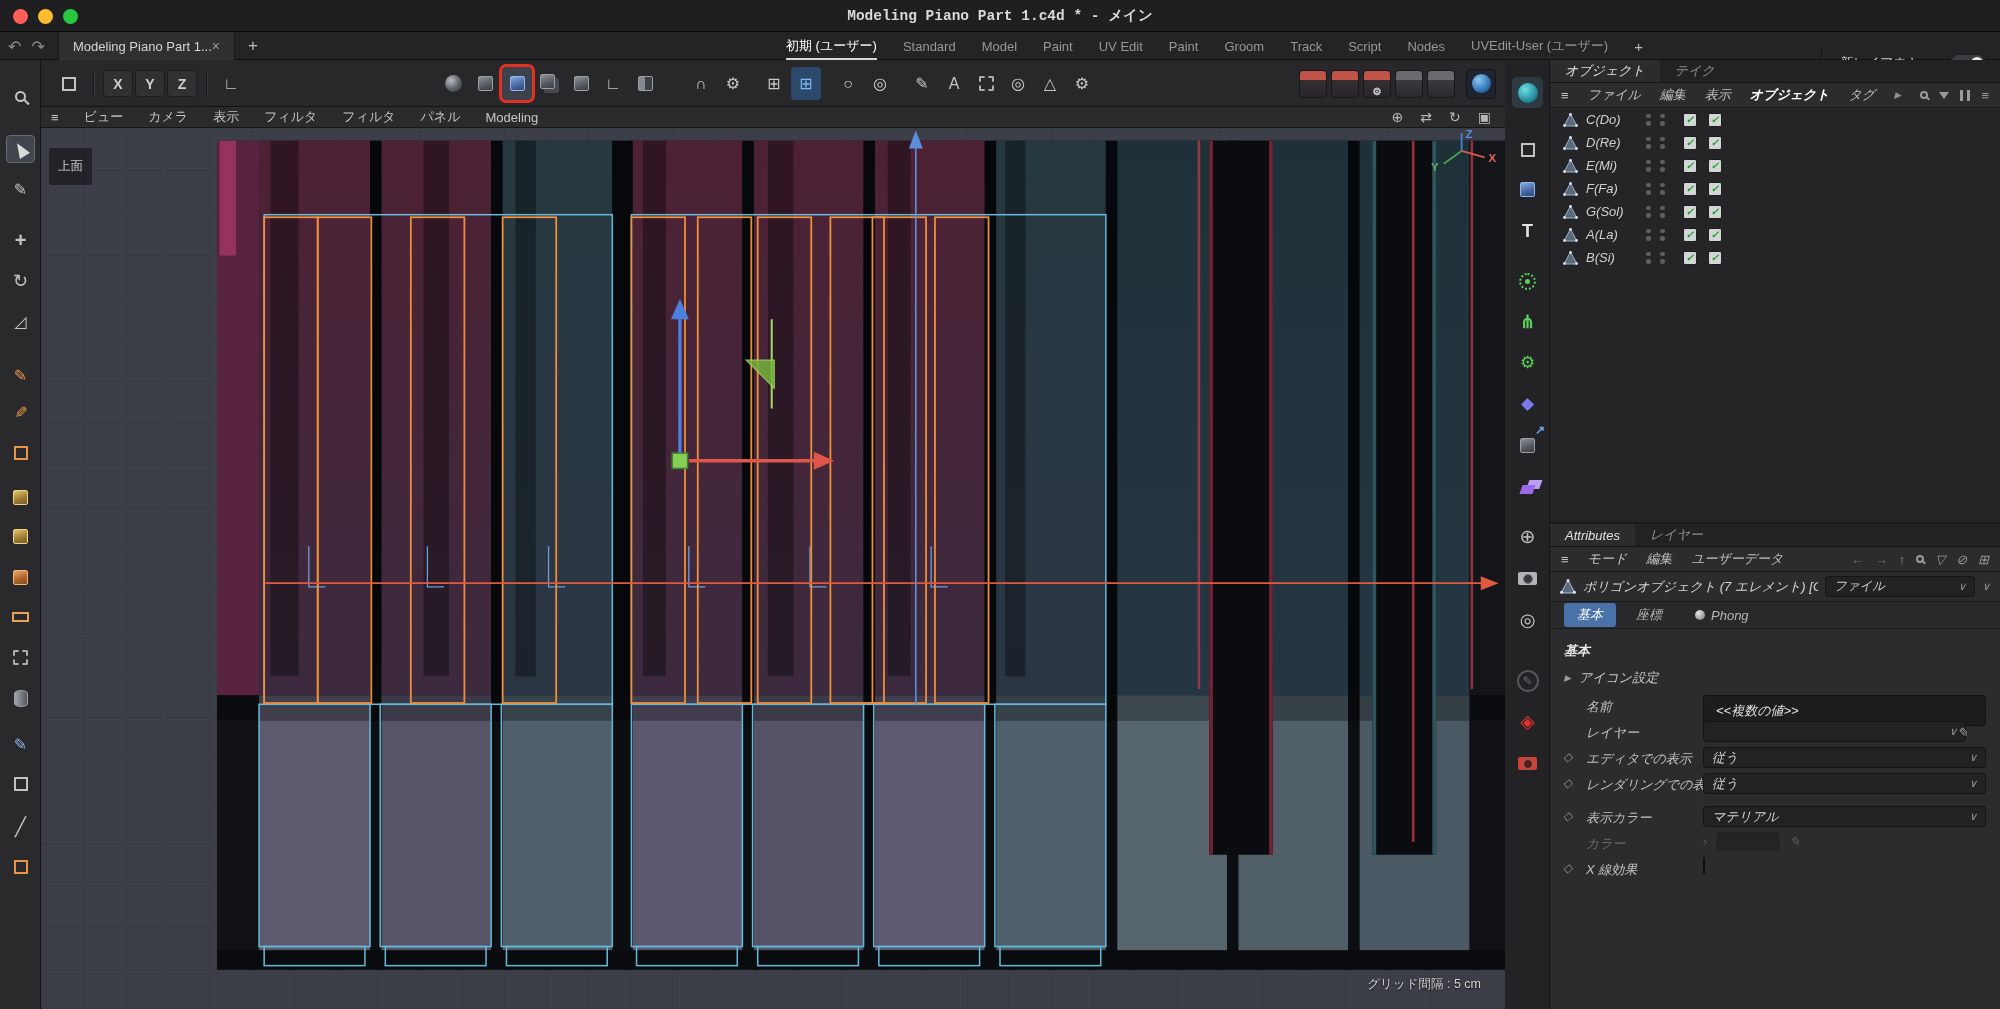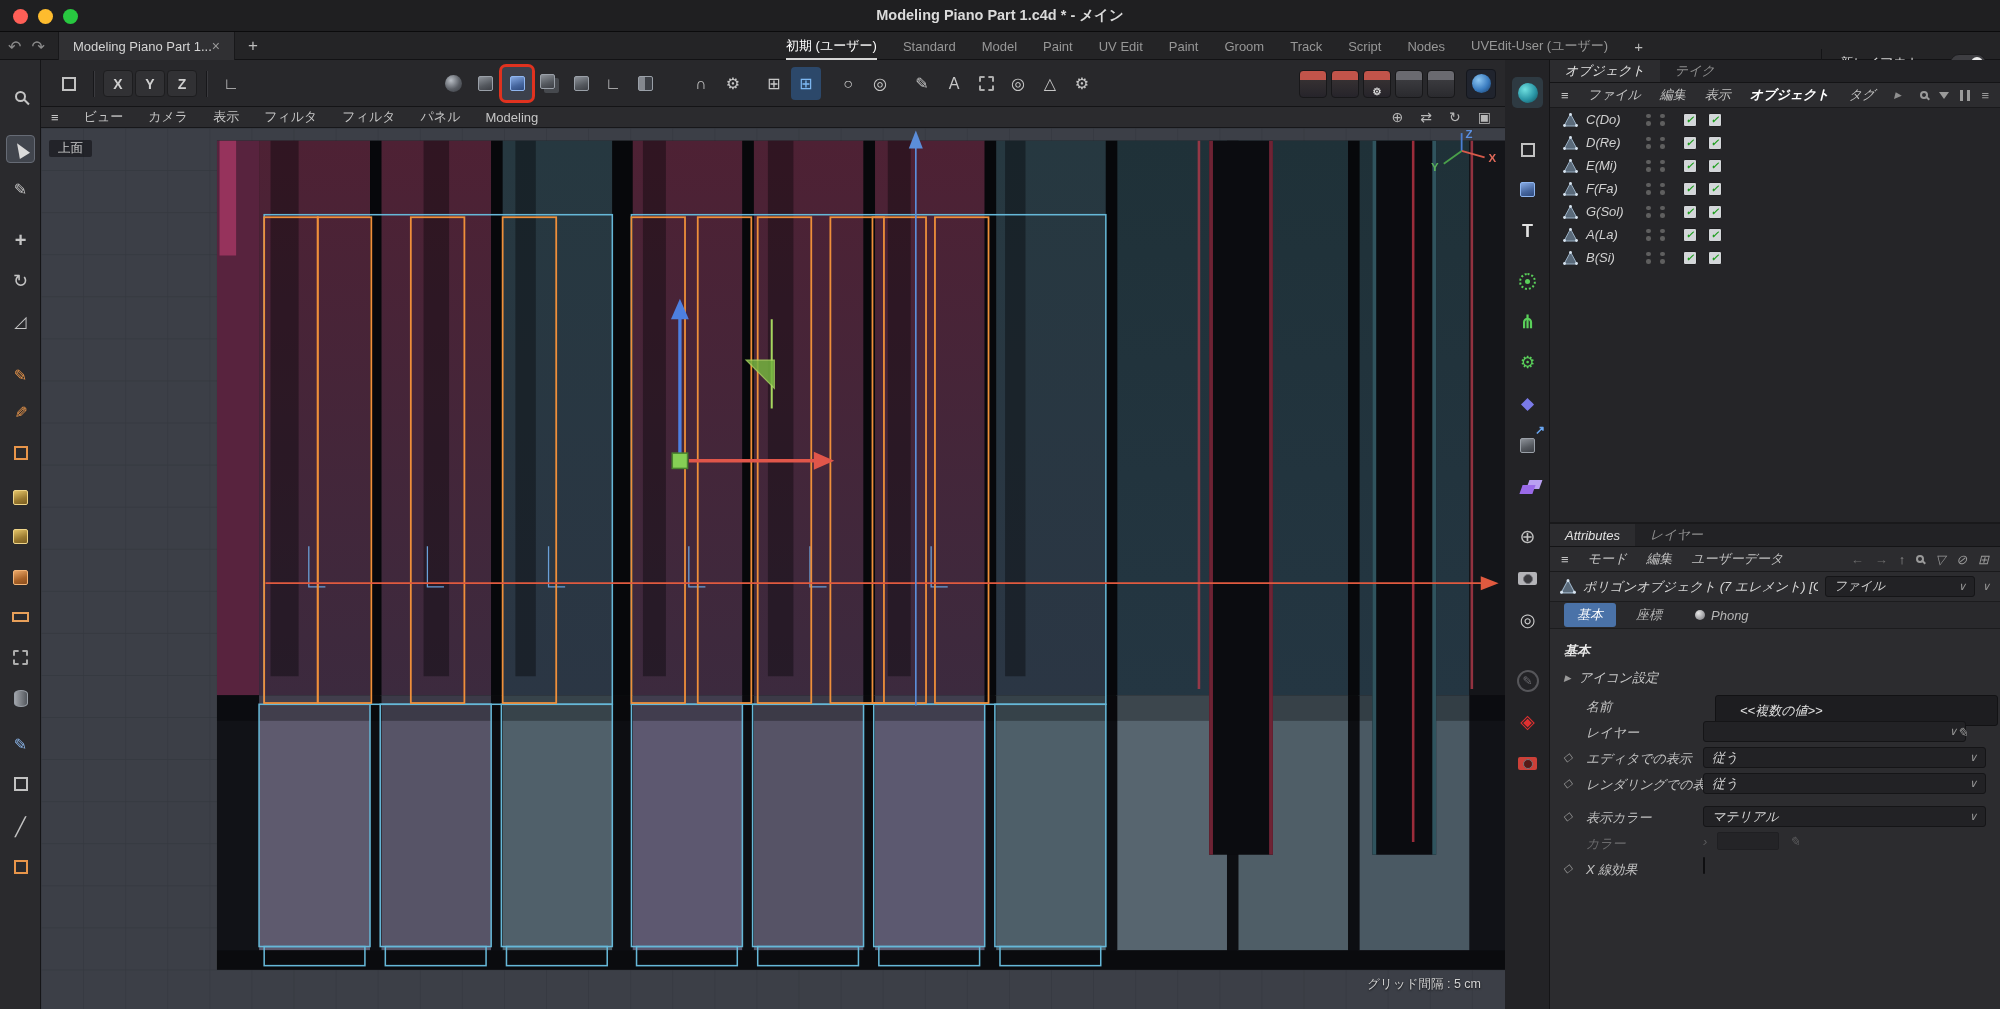--- a/index.html
+++ b/index.html
@@ -9,21 +9,21 @@
     background:#1e1e1e; font-family:"Liberation Sans", sans-serif;
     color:#c8c8c8; font-size:13px;
   }
   
   .titlebar { position:absolute; top:0; left:0; right:0; height:32px;
     background:#1f1f21; border-bottom:1px solid #0b0b0c;
     display:flex; align-items:center; justify-content:center; }
   .traffic { position:absolute; left:13px; top:9px; display:flex; gap:10px; }
   .light { width:15px; height:15px; border-radius:50%; }
   .light.r { background:#ff5f57; } .light.y { background:#febc2e; } .light.g { background:#28c840; }
-  .win-title { font-size:14.5px; font-weight:bold; color:#dadada; }
+  .win-title { font-size:14.5px; font-weight:bold; color:#dadada;font-family:Liberation Mono, monospace; }
   
   .tabrow { position:absolute; top:32px; left:0; right:0; height:28px;
     background:#242426; border-bottom:1px solid #121214; }
   .history { position:absolute; left:8px; top:0; height:28px; display:flex; gap:10px; align-items:center;
     color:#8b8b8b; font-size:16px; }
   .doctab { position:absolute; left:58px; top:0; height:28px; display:flex; align-items:center; gap:0;
     padding:0 14px; background:#303033; border-right:1px solid #18181a; border-left:1px solid #18181a;
     color:#d4d4d4; font-size:13px; }
   .doctab .x { color:#9a9a9a; font-size:14px; }
   .tab-add { position:absolute; left:240px; top:0; height:28px; display:flex; align-items:center;
@@ -89,22 +89,22 @@
   .cursor { width:0; height:0; border-left:6px solid transparent; border-right:6px solid transparent;
     border-bottom:15px solid #dadada; transform:rotate(-32deg); }
   
   .vmenubar { position:absolute; top:107px; left:41px; width:1464px; height:21px;
     background:#2b2b2e; border-bottom:1px solid #17171a;
     display:flex; align-items:center; gap:25px; padding-left:10px; font-size:13px; color:#c6c6c6; }
   .vmenubar .vicons { margin-left:auto; display:flex; gap:17px; padding-right:14px; color:#b8b8b8; font-size:14px; }
   
   .viewport { position:absolute; top:128px; left:41px; width:1464px; height:881px;
     background:#3c3f47; overflow:hidden; }
-  .viewlabel { position:absolute; left:8px; top:12px; background:rgba(12,12,16,0.55);
-    padding:0 9px; font-size:12.5px; color:#c9c9c9; border-radius:2px; }
+  .viewlabel { position:absolute; left:8px; top:20px; background:rgba(12,12,16,0.55);
+    padding:10px 9px; font-size:12.5px; color:#c9c9c9; border-radius:2px; }
   .gridlabel { position:absolute; right:24px; bottom:16px; font-size:12.5px; color:#d2d2d2;
     text-shadow:0 1px 2px rgba(0,0,0,0.8); }
   
   .iconstrip { position:absolute; top:60px; left:1505px; width:45px; height:949px;
     background:#232326; border-right:1px solid #141416; }
   .sbtn { position:absolute; left:7px; width:31px; height:31px; border-radius:5px;
     display:flex; align-items:center; justify-content:center; font-size:17px; color:#c4c4c4; }
   .sbtn.tile { background:#2e3a42; }
   .tealglobe { width:20px; height:20px; border-radius:50%;
     background:radial-gradient(circle at 35% 32%, #6fe0e0 0%, #2a96a6 55%, #104a56 100%); }
@@ -165,21 +165,21 @@
     background:radial-gradient(circle at 35% 32%, #e8e8e8, #707076); }
   .at-content { padding-top:6px; font-size:13px; }
   .sect-title { padding:7px 14px 5px; font-weight:bold; color:#e9e9e9; }
   .fold-row { display:flex; align-items:center; gap:8px; padding:4px 14px 6px; color:#cacaca; }
   .fold-row .tri { color:#9a9a9a; font-size:9px; }
   .prop-row { position:relative; height:26px; }
   .kdot { position:absolute; left:13px; top:5px; color:#8f8f8f; font-size:12px; }
   .plabel { position:absolute; left:36px; top:5px; color:#c2c2c2; white-space:nowrap; }
   .pvalue { position:absolute; left:153px; right:14px; top:2px; }
   .input { height:31px; background:#1d1d20; border:1px solid #121214; border-radius:3px;
-    display:flex; align-items:center; padding:0 24px; color:#e2e2e2;margin-left:12px; }
+    display:flex; align-items:center; padding:0 12px; color:#e2e2e2; }
   .dropfield { height:21px; background:#222225; border:1px solid #151517; border-radius:3px;
     display:flex; align-items:center; padding:0 8px; color:#d5d5d5; }
   .dropfield .chev { margin-left:auto; color:#959595; font-size:11px; }
   .dropper { position:absolute; right:-2px; top:4px; color:#9a9a9a; font-size:13px; transform:rotate(0deg); }
   .dim { opacity:0.42; }
   .swatch { width:62px; height:18px; background:#1b1b1e; border:1px solid #0f0f11; border-radius:2px; }
   .checkbox { width:15px; height:15px; background:#1d1d20; border:1px solid #0f0f11; border-radius:2px; }
   .divline { height:2px; background:#19191b; }
 </style>
 </head>

